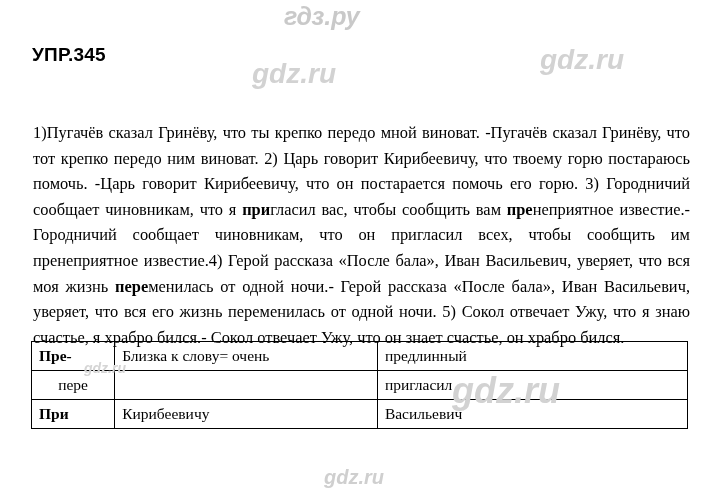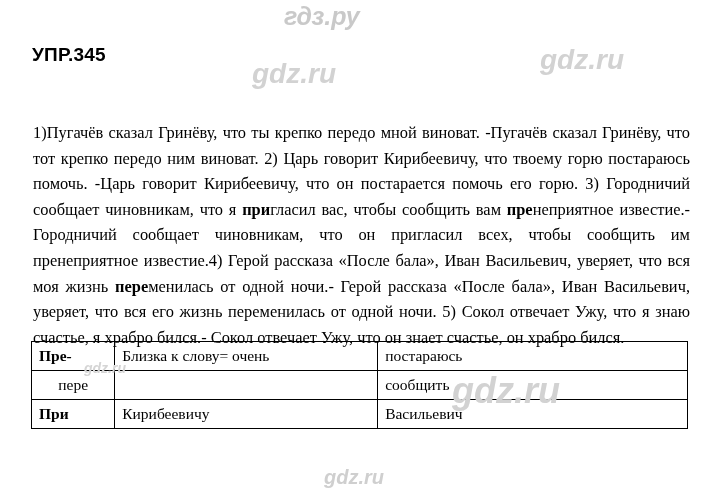--- a/index.html
+++ b/index.html
@@ -127,26 +127,26 @@
 
   <div class="title">УПР.345</div>
 
   <div class="body-text"><span>1)Пугачёв сказал Гринёву, что ты крепко передо мной виноват. -Пугачёв сказал Гринёву, что тот крепко передо ним виноват.  2) Царь говорит Кирибеевичу, что твоему горю постараюсь помочь. -Царь говорит Кирибеевичу, что он постарается помочь его горю.  3) Городничий сообщает чиновникам, что я </span><b>при</b><span>гласил вас, чтобы сообщить вам </span><b>пре</b><span>неприятное известие.- Городничий сообщает чиновникам, что он пригласил всех, чтобы сообщить им пренеприятное известие.4) Герой рассказа «После бала», Иван Васильевич, уверяет, что вся моя жизнь </span><b>пере</b><span>менилась от одной ночи.- Герой рассказа «После бала», Иван Васильевич, уверяет, что вся его  жизнь переменилась от одной ночи.  5) Сокол отвечает Ужу, что я знаю счастье, я храбро бился.- Сокол отвечает Ужу, что он  знает счастье, он храбро бился.</span></div>
 
   <table class="pre-table">
     <tbody>
         <tr>
           <td class="c1">Пре-</td>
           <td class="c2">Близка к слову= очень</td>
-          <td class="c3">постараюсь</td>
+          <td class="c3">предлинный</td>
         </tr>
         <tr>
           <td class="c1 plain">пере</td>
           <td class="c2"></td>
-          <td class="c3">сообщить</td>
+          <td class="c3">пригласил</td>
         </tr>
         <tr>
           <td class="c1">При</td>
           <td class="c2">Кирибеевичу</td>
           <td class="c3">Васильевич</td>
         </tr>
       </tbody>
   </table>
 
   <div class="wm wm-small">gdz.ru</div>

